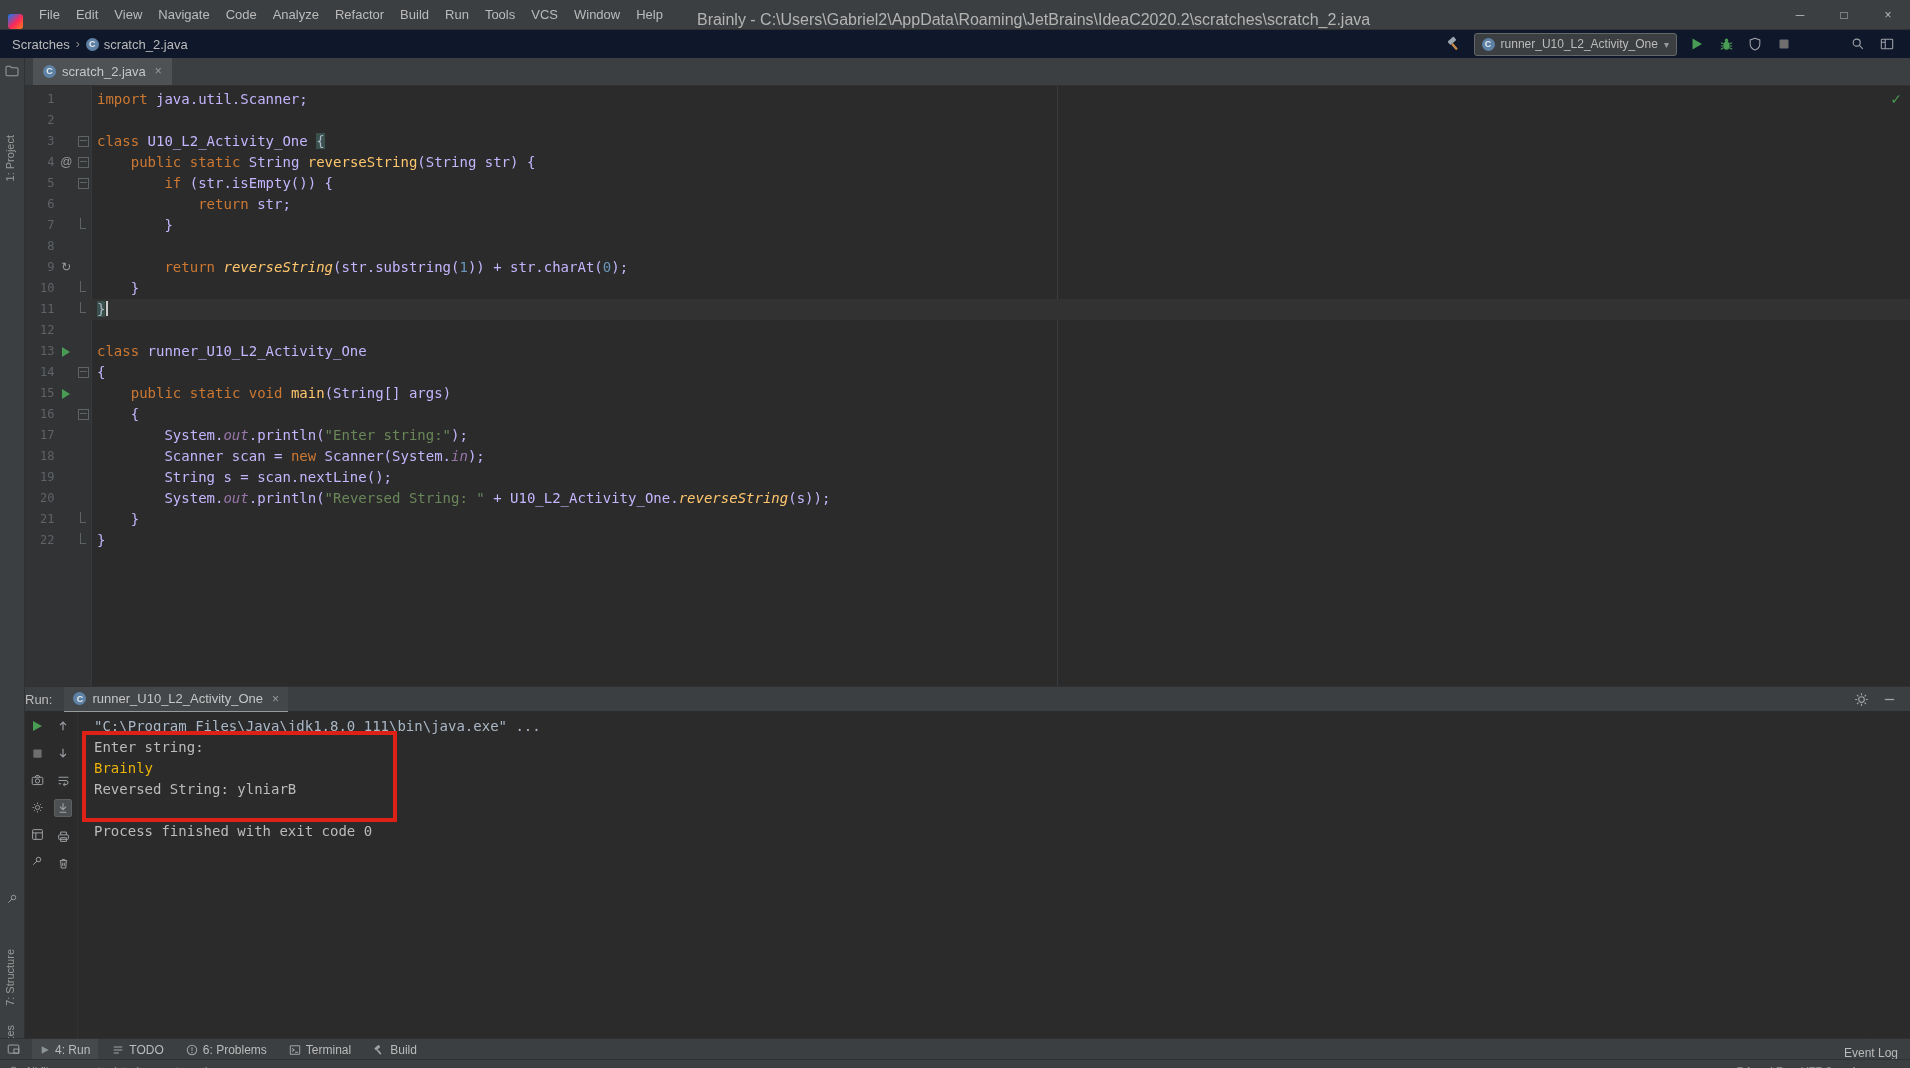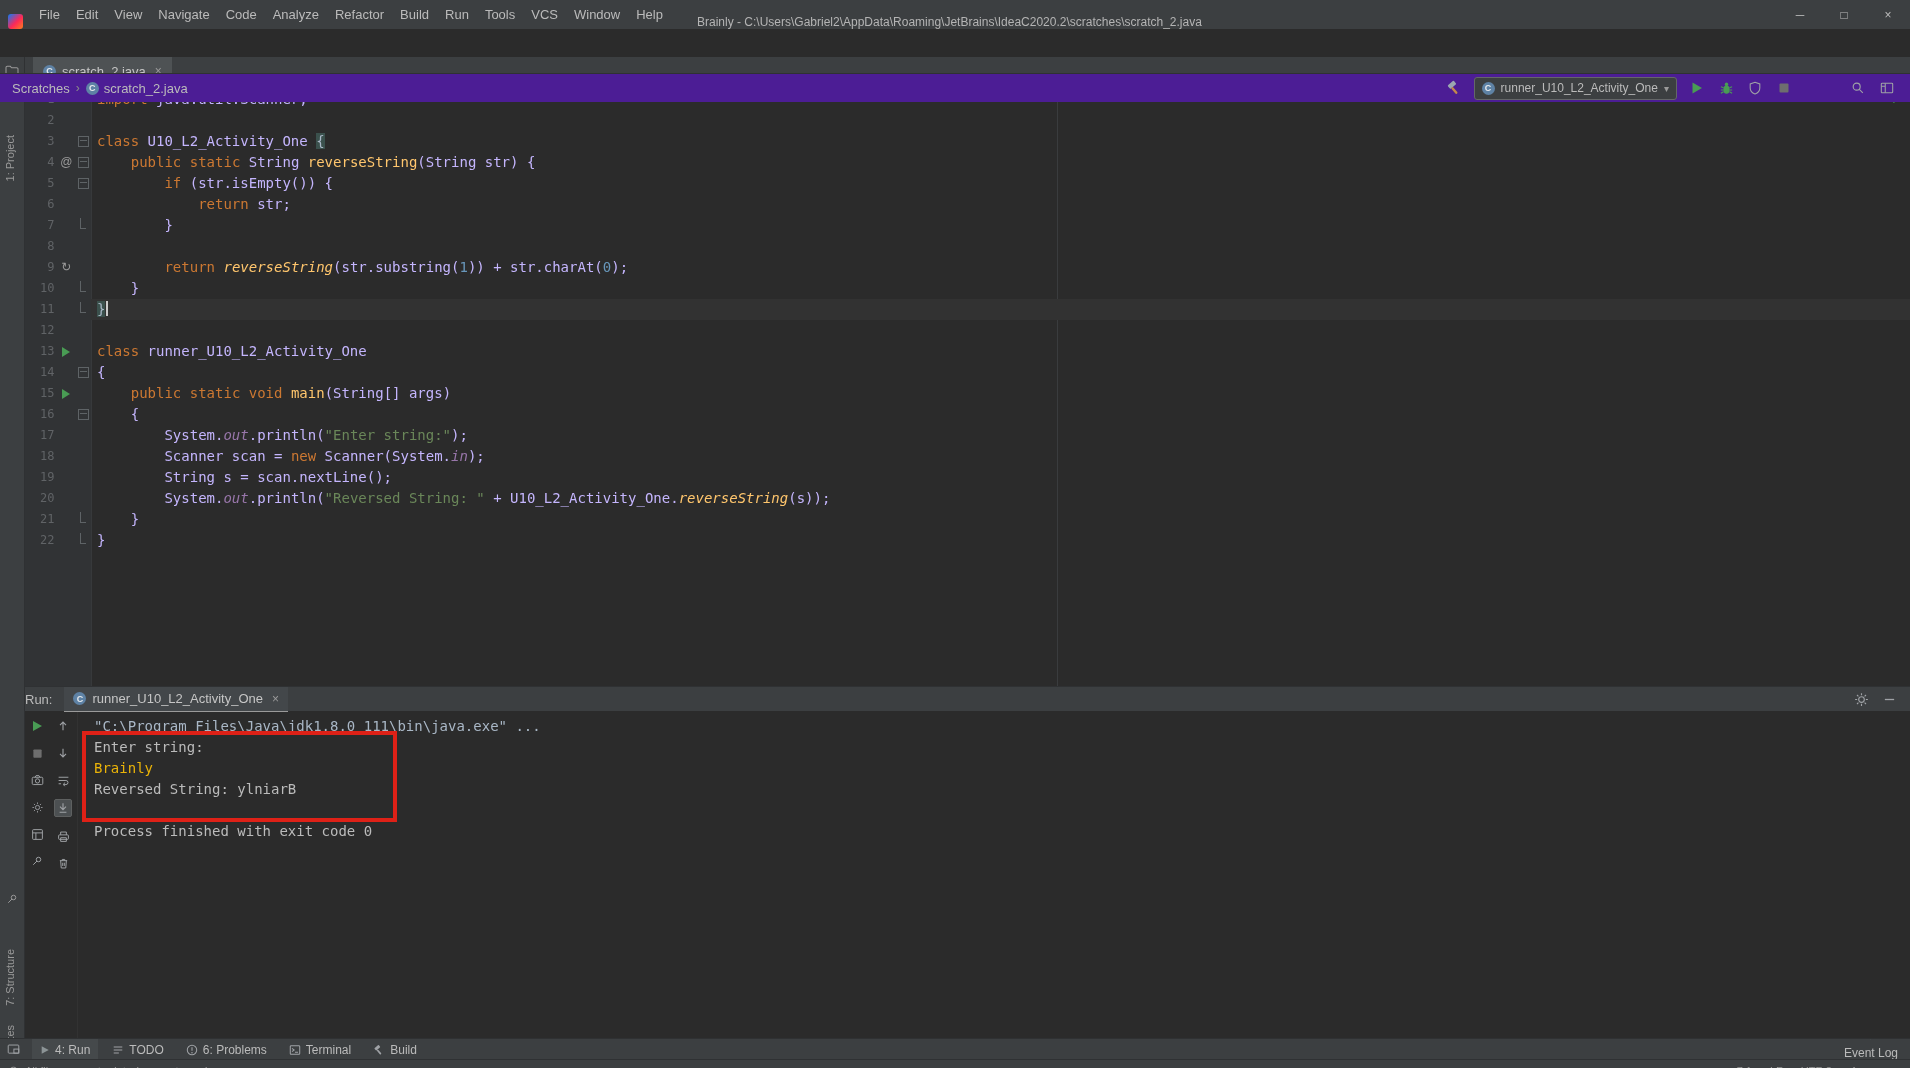--- a/index.html
+++ b/index.html
@@ -6,28 +6,28 @@
   #app{position:relative;width:1910px;height:1068px;background:#2B2B2B;overflow:hidden;
        font-family:"Liberation Sans",sans-serif;color:#BBBBBB;-webkit-font-smoothing:antialiased;}
   .mono{font-family:"DejaVu Sans Mono",monospace;}
 
   
   .titlebar{position:absolute;left:0;top:0;width:100%;height:29px;background:#3C3F41;
             display:flex;align-items:flex-end;font-size:13px;z-index:30;}
   .app-logo{width:15px;height:15px;margin:0 8px;border-radius:3px;
             background:linear-gradient(135deg,#087CFA 0%,#FE2857 55%,#FC801D 100%);}
   .menu-item{padding:0 8px;height:100%;display:flex;align-items:center;color:#BBBBBB;cursor:default;}
-  .win-title{margin-left:26px;font-size:12px;color:#B4B4B4;white-space:nowrap;}
+  .win-title{margin-left:26px;font-size:16px;color:#B4B4B4;white-space:nowrap;}
   .win-controls{margin-left:auto;display:flex;height:100%;}
   .win-btn{width:44px;height:100%;display:flex;align-items:center;justify-content:center;
            color:#BBBBBB;font-size:12px;}
 
   
-  .navbar{position:absolute;left:0;top:29px;width:100%;height:28px;background:#4c1d95;
-          border-top:1px solid #2F3133;display:flex;align-items:center;font-size:13px;z-index:29;margin-top:44px;}
+  .navbar{position:absolute;left:0;top:29px;width:100%;height:28px;background:#0f172a;
+          border-top:1px solid #2F3133;display:flex;align-items:center;font-size:13px;z-index:29;}
   .crumb{display:flex;align-items:center;gap:5px;padding:0 3px;}
   .crumb:first-of-type{margin-left:9px;}
   .crumb-sep{color:#8A8A8A;padding:0 3px;font-size:12px;}
   .cls-icon{width:13px;height:13px;border-radius:50%;background:#5E82A5;color:#E8EAEC;
             display:inline-flex;align-items:center;justify-content:center;flex:none;}
   .cls-icon::after{content:"C";font-size:9px;font-weight:bold;font-family:"Liberation Sans",sans-serif;}
   .nav-right{margin-left:auto;display:flex;align-items:center;gap:11px;padding-right:14px;}
   .combo{display:flex;align-items:center;gap:6px;height:21px;border:1px solid #646768;border-radius:3px;
          padding:0 7px;background:#3C3F41;color:#BBBBBB;font-size:12px;}
   .combo-caret{color:#9A9A9A;font-size:10px;}

